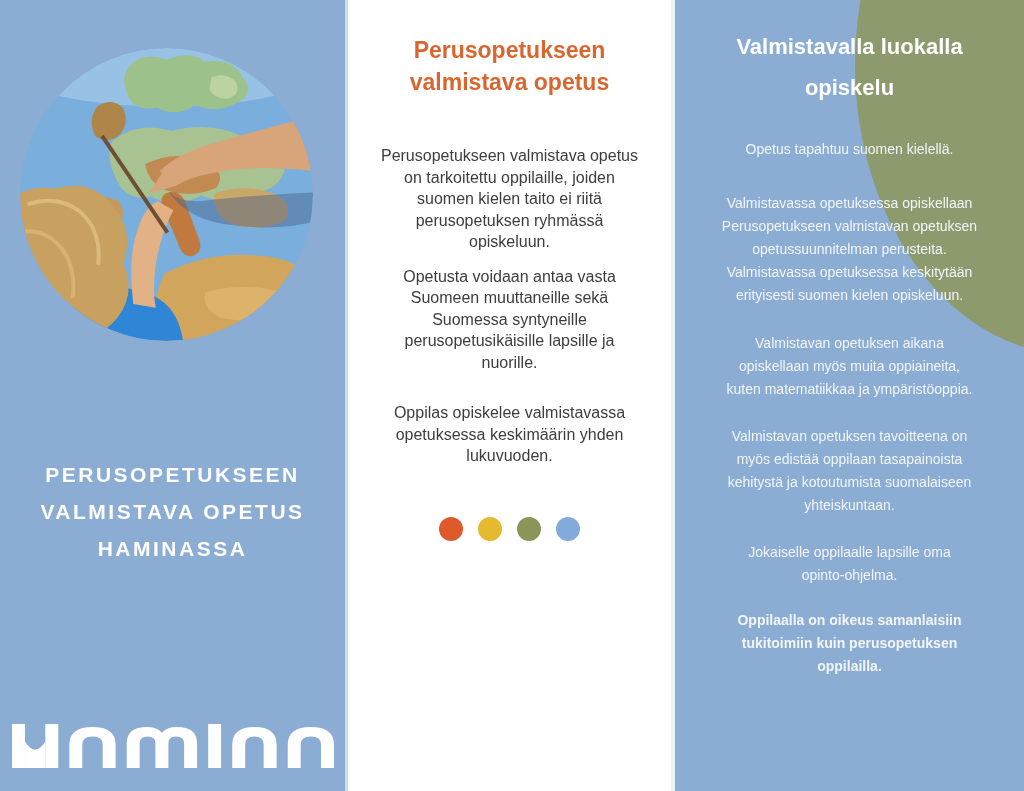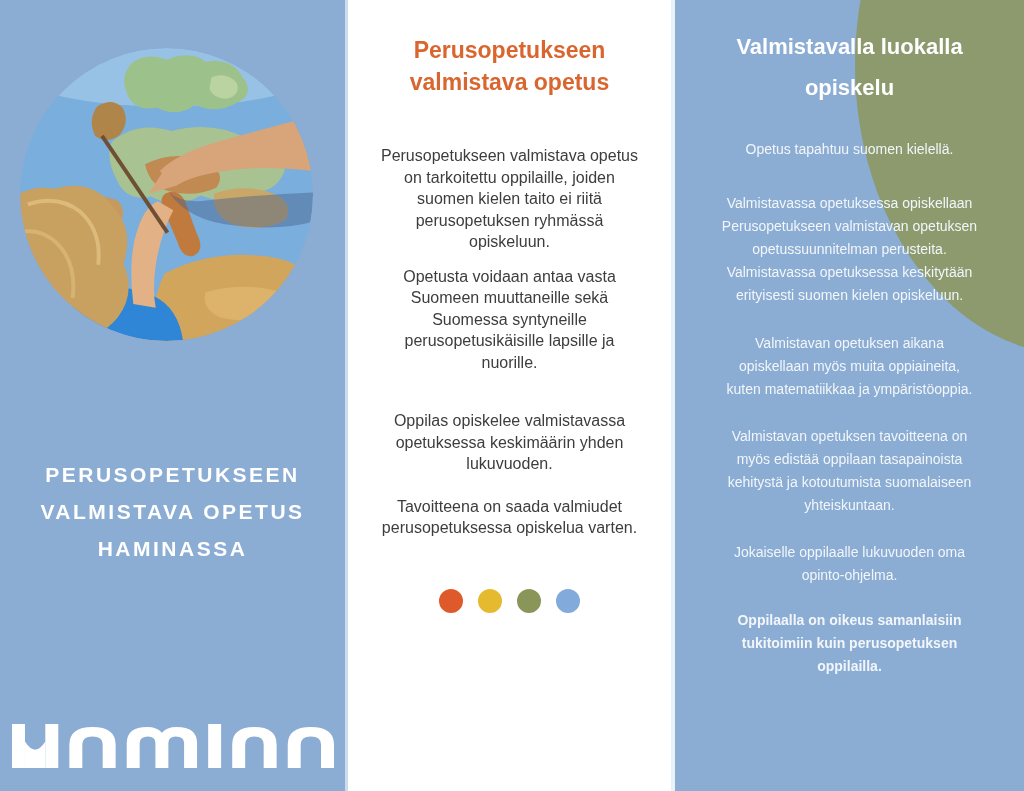--- a/index.html
+++ b/index.html
@@ -31,21 +31,21 @@
   .hamina-logo svg{display:block;width:100%;height:100%;}
   .sr-only{position:absolute;width:1px;height:1px;overflow:hidden;clip:rect(0 0 0 0);}
 
   
   .panel-middle{text-align:center;}
   .middle-heading{margin:34px 6px 0;color:var(--heading-orange);
     font-size:23px;line-height:32px;font-weight:bold;white-space:pre-line;}
   .m-par{color:var(--body-text);font-size:16px;line-height:21.5px;white-space:pre-line;}
   .m-par.p0{margin-top:47px;}
   .m-par.p1{margin-top:13px;}
-  .m-par.p2{margin-top:37px;}
+  .m-par.p2{margin-top:29px;}
   .m-par.p3{margin-top:21px;}
   .m-par.p4{margin-top:20px;}
   .rings{margin-top:50px;display:flex;justify-content:center;gap:15px;}
   .ring{width:24px;height:24px;border:12px solid #999;border-radius:50%;}
 
   
   .corner-blob{position:absolute;left:180px;top:-225px;width:440px;height:580px;
     border-radius:50%;background:var(--olive-blob);z-index:0;}
   .right-content{position:relative;z-index:1;text-align:center;padding:0 8px;}
   .right-heading{margin-top:26px;color:#ffffff;font-size:22px;line-height:41px;
@@ -149,22 +149,20 @@
 perusopetuksen ryhmässä
 opiskeluun.</p>
     <p class="m-par p1">Opetusta voidaan antaa vasta
 Suomeen muuttaneille sekä
 Suomessa syntyneille
 perusopetusikäisille lapsille ja
 nuorille.</p>
     <p class="m-par p2">Oppilas opiskelee valmistavassa
 opetuksessa keskimäärin yhden
 lukuvuoden.</p>
-    <p class="m-par p3">Tavoitteena on saada valmiudet
-perusopetuksessa opiskelua varten.</p>
     <div class="rings">
       <span class="ring" style="border-color: rgb(222, 90, 43);"></span>
       <span class="ring" style="border-color: rgb(229, 186, 46);"></span>
       <span class="ring" style="border-color: rgb(138, 150, 89);"></span>
       <span class="ring" style="border-color: rgb(130, 171, 219);"></span>
     </div>
   </div>
 
   <div class="panel panel-right">
     <div class="corner-blob"></div>
@@ -177,21 +175,21 @@
 opetussuunnitelman perusteita.
 Valmistavassa opetuksessa keskitytään
 erityisesti suomen kielen opiskeluun.</p>
       <p class="r-par p3">Valmistavan opetuksen aikana
 opiskellaan myös muita oppiaineita,
 kuten matematiikkaa ja ympäristöoppia.</p>
       <p class="r-par p4">Valmistavan opetuksen tavoitteena on
 myös edistää oppilaan tasapainoista
 kehitystä ja kotoutumista suomalaiseen
 yhteiskuntaan.</p>
-      <p class="r-par p5">Jokaiselle oppilaalle lukuvuoden oma
+      <p class="r-par p5">Jokaiselle oppilaalle lapsille oma
 opinto-ohjelma.</p>
       <p class="r-par p6">Oppilaalla on oikeus samanlaisiin
 tukitoimiin kuin perusopetuksen
 oppilailla.</p>
     </div>
   </div>
 
 </div>
 
 </body></html>

